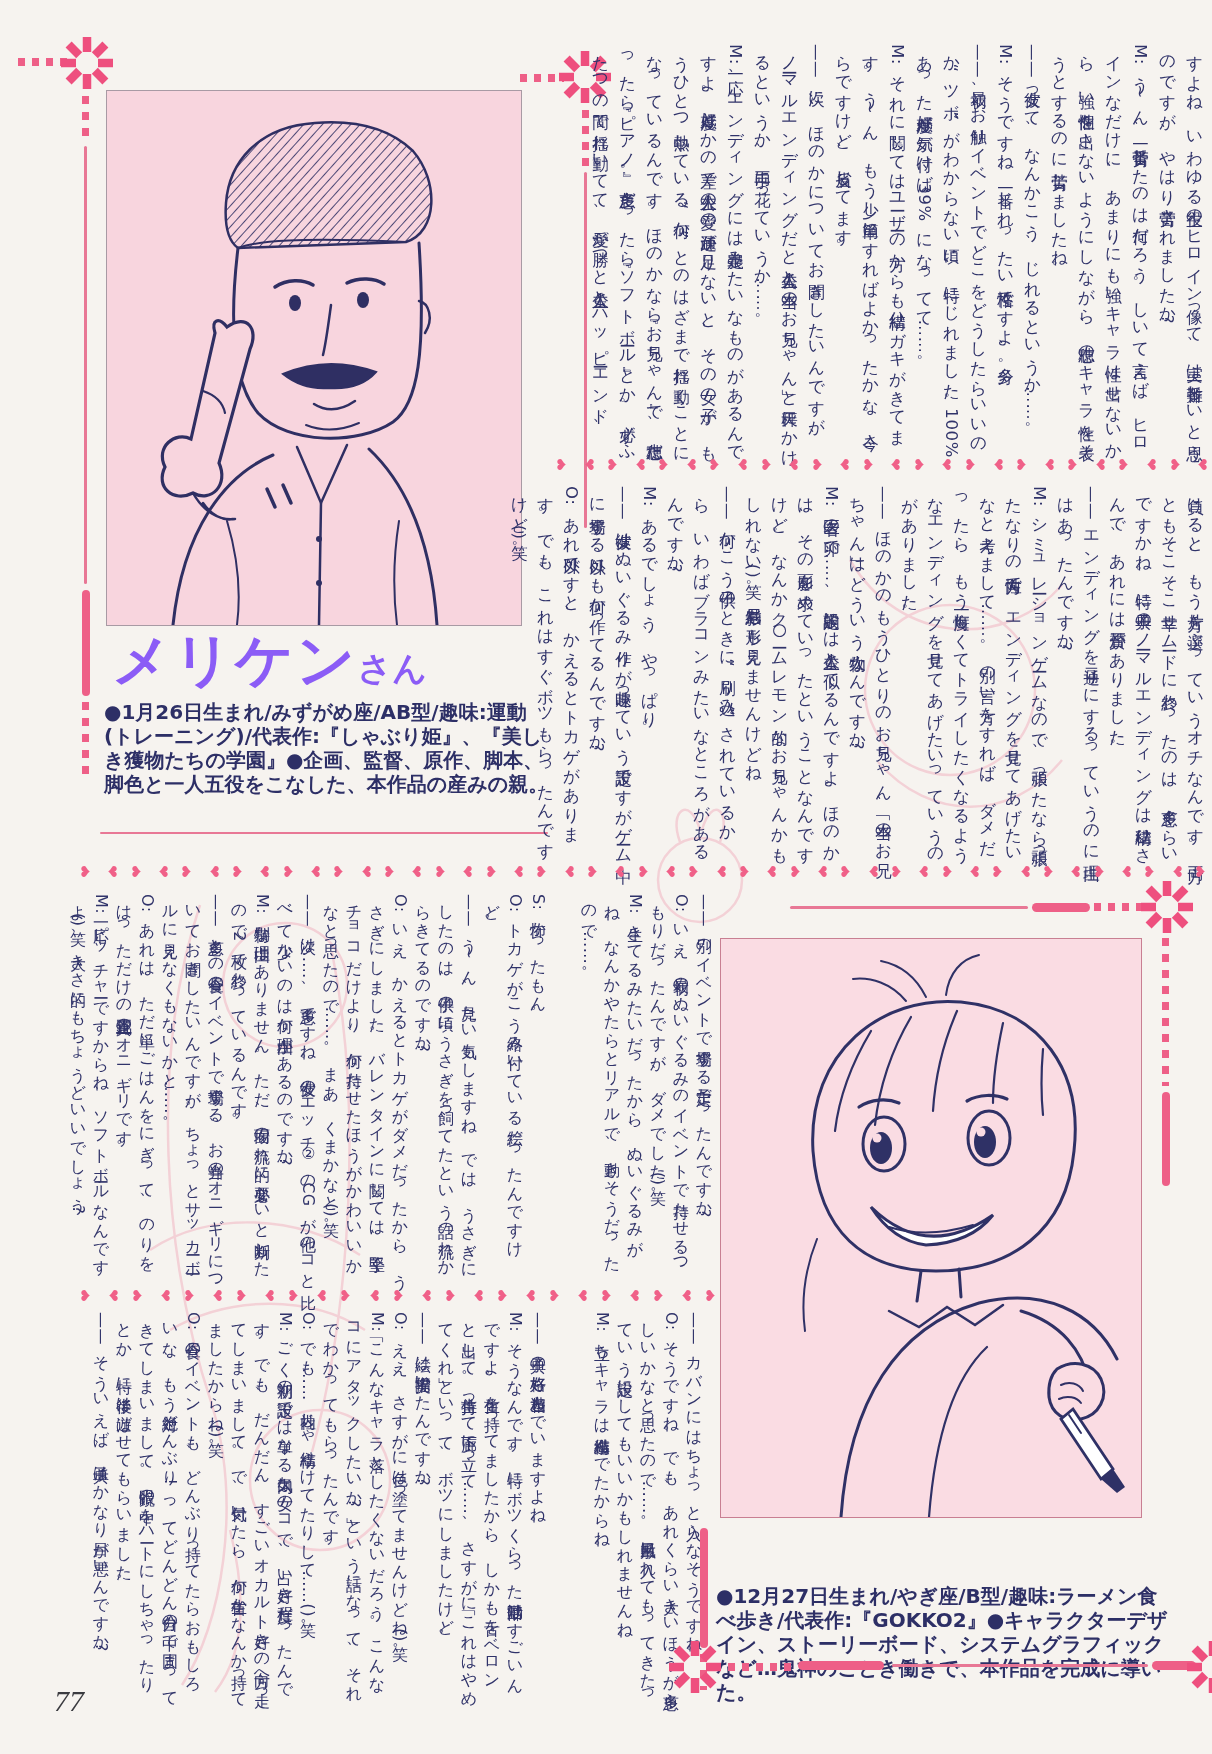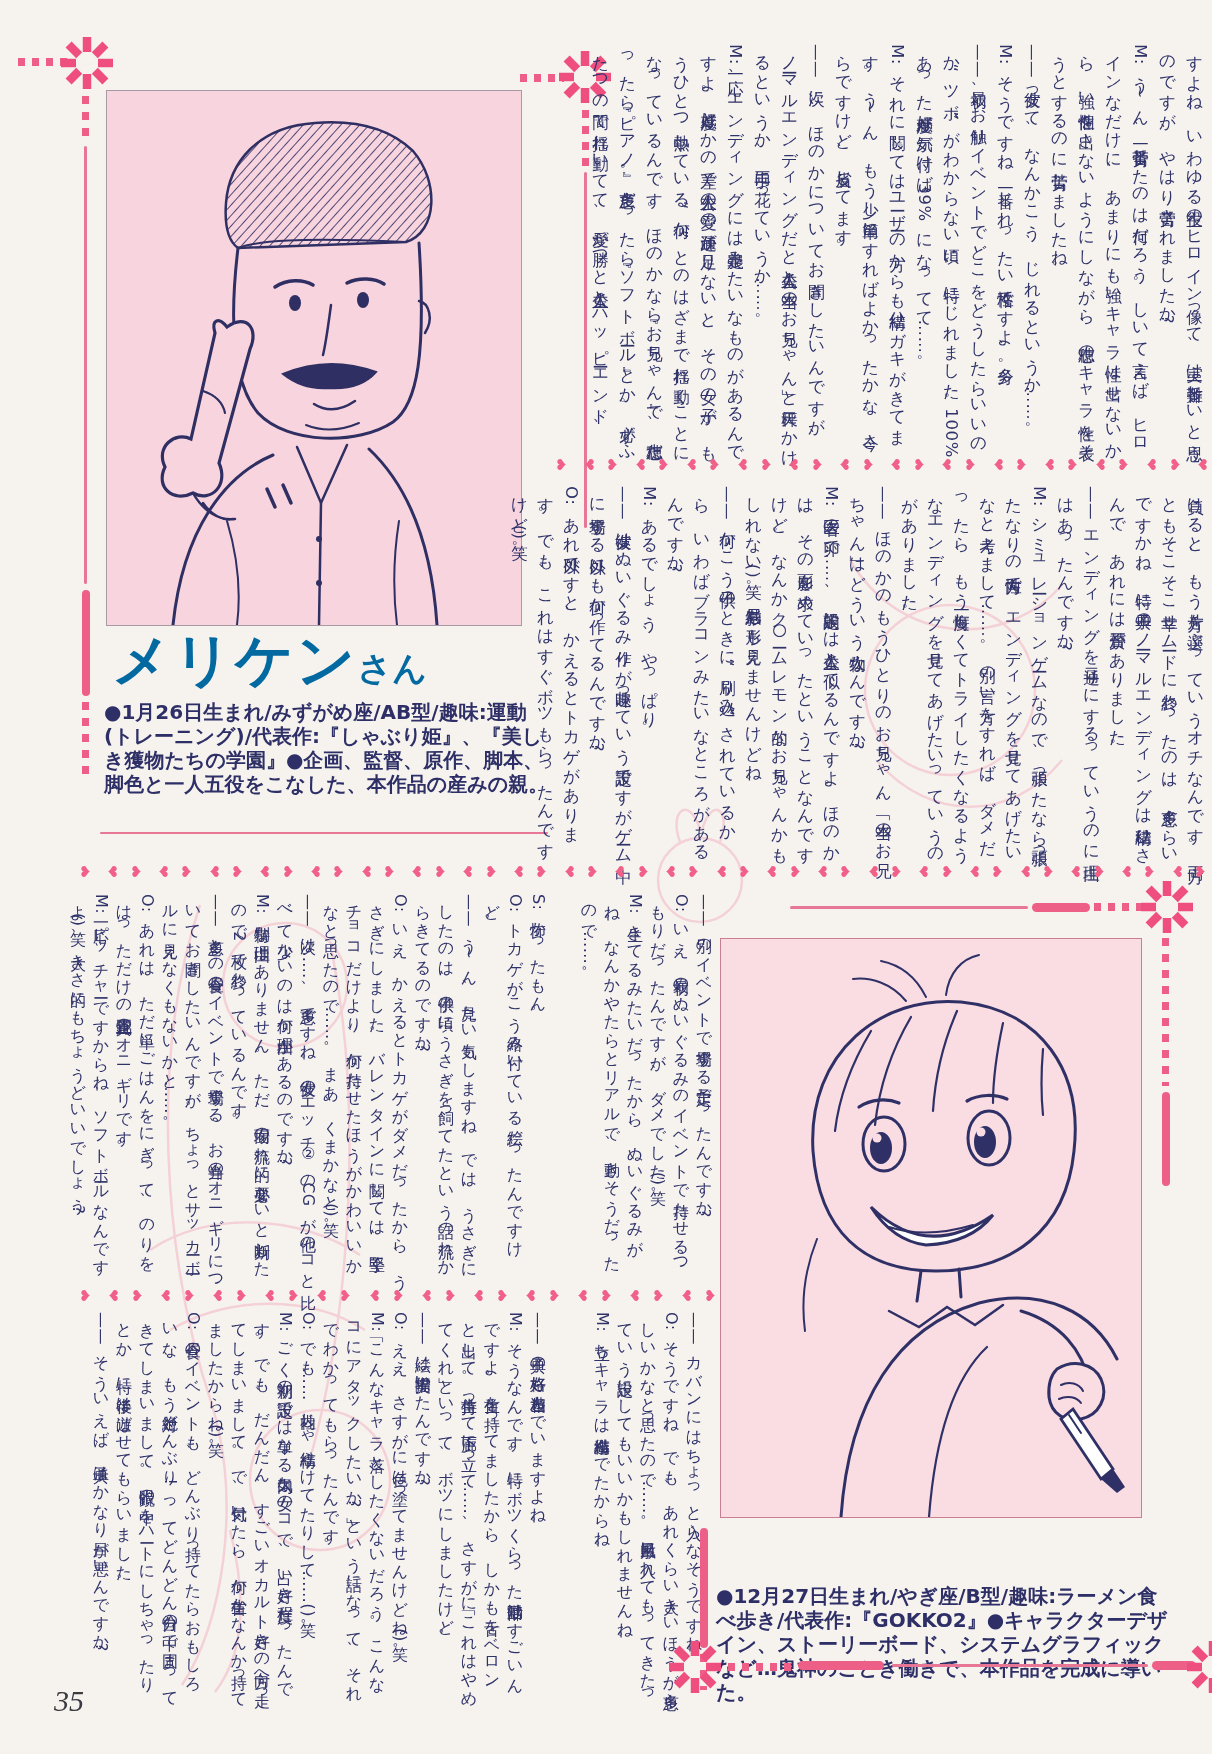--- a/index.html
+++ b/index.html
@@ -21,21 +21,21 @@
   .hline{position:absolute;background:#e87795;height:3px;border-radius:2px;}
   .hbar{position:absolute;background:#ee5f87;height:9px;border-radius:5px;}
   .hdots{position:absolute;height:8px;background:repeating-linear-gradient(90deg,#ee5f87 0 7px,transparent 7px 14px);}
   .vline{position:absolute;background:#e87795;width:3px;border-radius:2px;}
   .vbar{position:absolute;background:#ee5f87;width:8px;border-radius:4px;}
   .vdots{position:absolute;width:7px;background:repeating-linear-gradient(180deg,#ee5f87 0 8px,transparent 8px 16px);}
   .aster{position:absolute;width:54px;height:54px;}
   
   .panel{position:absolute;border:1.5px solid #a89aa4;background:#f8d5de;}
   .panel.sato{background:#fadce3;border-color:#c87f92;}
-  .char-title{position:absolute;font-weight:bold;color:#0369a1;white-space:nowrap;}
+  .char-title{position:absolute;font-weight:bold;color:#8b5cf6;white-space:nowrap;}
   .char-title .big{font-size:58px;letter-spacing:2px;}
   .char-title .small{font-size:34px;}
   .bio{position:absolute;font-size:20px;font-weight:bold;line-height:24px;color:#2d2f66;}
   .pagenum{position:absolute;font-family:"Liberation Serif",serif;font-style:italic;
            font-size:30px;color:#3b3b40;}
   svg{display:block;}
 </style>
 </head>
 <body>
 
@@ -364,15 +364,15 @@
     </svg>
   <div class="hdots" style="left:728px;top:1663px;width:64px;"></div>
   <div class="hbar" style="left:798px;top:1661px;width:86px;"></div>
   <div class="hline" style="left:892px;top:1664px;width:256px;"></div>
   <div class="hbar" style="left:1152px;top:1661px;width:44px;"></div>
   <div class="hdots" style="left:1150px;top:1663px;width:0px;"></div>
   <svg class="aster" style="left:1186px;top:1640px">
       <use href="#aster"></use>
     </svg>
 
-  <div class="pagenum" style="left:54px;top:1684px;">35</div>
+  <div class="pagenum" style="left:54px;top:1684px;">77</div>
 
 </div>
 
 </body></html>

